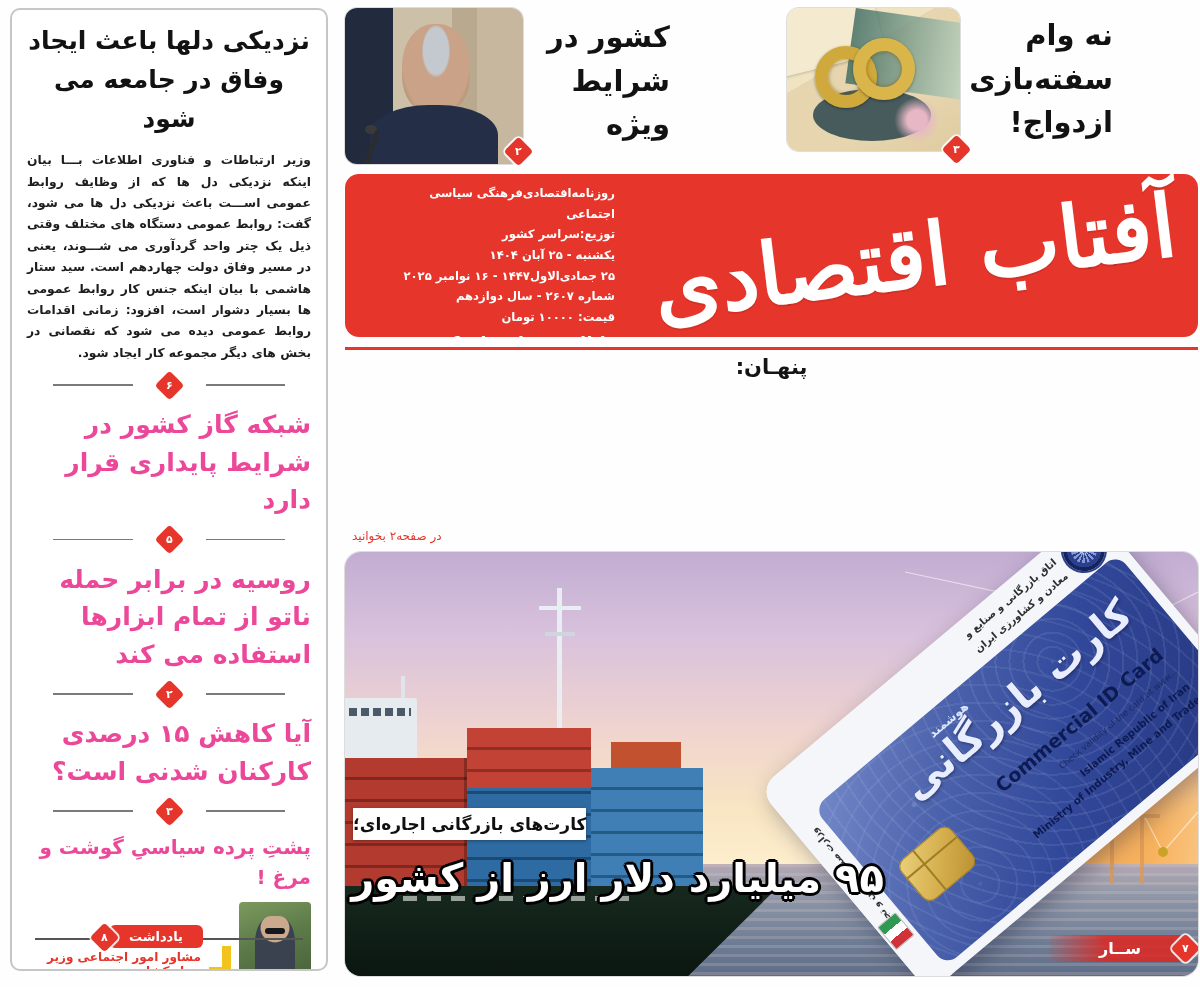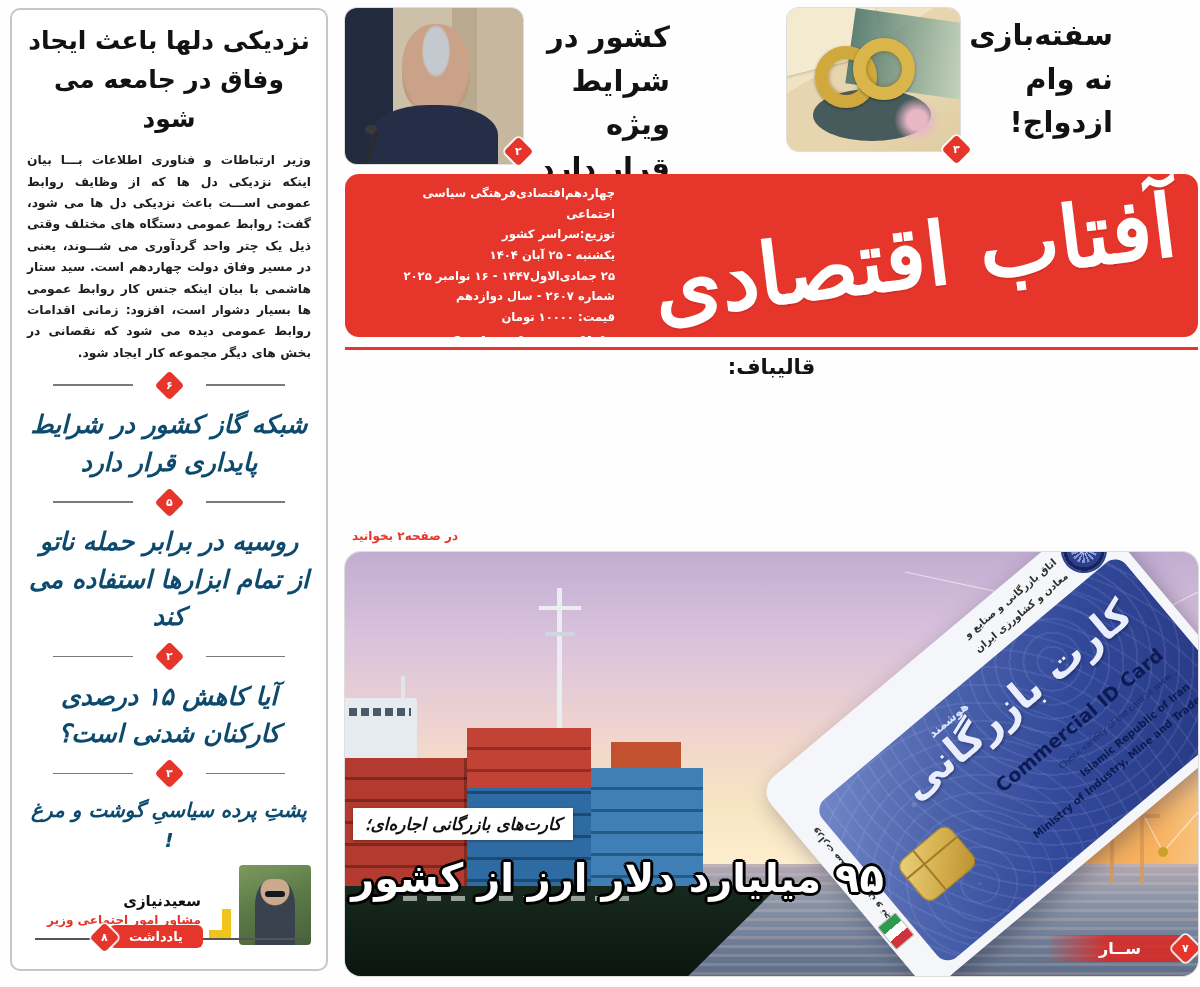--- a/index.html
+++ b/index.html
@@ -25,21 +25,21 @@
   .sidebar {
     position:absolute; left:10px; top:8px; width:318px; height:963px;
     border:2px solid #c6c6c6; border-radius:10px; background:#fff;
     padding:12px 15px 28px 15px; direction:rtl; overflow:hidden;
   }
   .lead-headline { font-size:25px; font-weight:800; color:#121212; text-align:center; line-height:1.55; margin-bottom:12px; }
   .body-text { font-size:12.3px; font-weight:600; color:#1d1d1d; text-align:justify; line-height:1.74; }
   .sb-divider { position:relative; height:30px; margin:6px 0; display:flex; align-items:center; }
   .sb-divider .line { flex:1; height:1.5px; background:#7a7a7a; margin:0 26px; }
   .sb-divider .diamond { position:static; transform:rotate(45deg); }
-  .sb-headline { font-size:25px; font-weight:800; color:#0c4a6e; text-align:center; line-height:1.5; margin:2px 0;font-style:italic; }
+  .sb-headline { font-size:25px; font-weight:800; color:#ec4899; line-height:1.5; margin:2px 0; }
   .sb-headline.small { font-size:20px; }
   .author { display:flex; flex-direction:row; align-items:flex-end; justify-content:flex-start; gap:8px; margin:10px 0 8px; }
   .author-photo {
     width:72px; height:80px; border-radius:4px; flex:none; position:relative; overflow:hidden;
     background:linear-gradient(160deg,#7c9a5e 0%, #5d7b49 45%, #47603a 100%);
   }
   .author-photo .fig { position:absolute; left:16px; top:14px; width:40px; height:66px;
     background:radial-gradient(circle at 50% 18%, #caa98c 0 24%, #3a4250 26%); border-radius:40% 40% 0 0; }
   .author-photo .glasses { position:absolute; left:26px; top:26px; width:20px; height:6px; background:#15181d; border-radius:3px; }
   .author-meta { display:flex; flex-direction:column; align-items:flex-start; gap:3px; padding-bottom:4px; }
@@ -94,21 +94,21 @@
   .mast-title { position:absolute; left:282px; top:-8px; width:575px; height:180px;
     display:flex; align-items:center; justify-content:center;
     transform:rotate(-7deg); color:#ffffff; font-family:"DejaVu Serif","Liberation Serif",serif;
     font-size:86px; font-weight:bold; direction:rtl; white-space:nowrap; text-shadow:0 2px 0 rgba(0,0,0,.08); }
   .redline { left:345px; top:347px; width:853px; height:3px; background:#e6352b; }
 
   
   .kicker { left:345px; top:355px; width:853px; text-align:center; font-size:21px; font-weight:800; color:#141414; direction:rtl; }
   .main-headline { left:345px; top:381px; width:853px; text-align:center; direction:rtl; color:#0e0e0e; }
   .main-headline .l { font-size:55px; font-weight:900; line-height:72px; letter-spacing:-1px; }
-  .read-more { left:352px; top:529px; color:#e6352b; font-size:12px; font-weight:700; direction:rtl; }
+  .read-more { left:352px; top:529px; color:#e6352b; font-size:12px; font-weight:400; direction:rtl; }
 
   
   .main-photo { left:345px; top:552px; width:853px; height:424px; border-radius:16px; overflow:hidden;
     box-shadow:0 0 0 1px #ddd; }
   .sky { position:absolute; inset:0;
     background:linear-gradient(180deg,#c2add2 0%, #d9c2dc 20%, #efd4cf 42%, #f8e5c2 60%, #fdeecd 74%, #f7e3c0 100%); }
   .glow { position:absolute; right:-40px; top:150px; width:420px; height:260px;
     background:radial-gradient(circle at 70% 55%, rgba(247,167,74,.85) 0 12%, rgba(247,167,74,0) 62%); }
   .sea { position:absolute; left:0; right:0; bottom:0; height:112px;
     background:linear-gradient(180deg,#b3a9b4 0%, #8d96a8 30%, #6e7d96 70%, #5f6e88 100%); }
@@ -172,21 +172,21 @@
   .chip:before { content:""; position:absolute; left:0; right:0; top:17px; height:1.5px; background:#9e7d28; }
   .chip:after { content:""; position:absolute; left:22px; top:0; bottom:0; width:1.5px; background:#9e7d28; }
   .side-band { position:absolute; left:0; top:0px; bottom:0; width:30px; border-radius:20px 0 0 20px; background:#f4f6fa;
     display:flex; align-items:center; justify-content:center; }
   .side-band span { writing-mode:vertical-rl; transform:rotate(180deg); font-size:9.5px; font-weight:700; color:#333; direction:rtl; }
   .flag { position:absolute; left:2px; top:182px; width:24px; height:30px; border:1px solid #bbb; border-radius:2px;
     background:linear-gradient(180deg,#2e9950 0 33%, #ffffff 33% 66%, #cf3339 66% 100%); }
 
   
   .photo-label { position:absolute; left:8px; top:256px; background:#ffffff; color:#101010;
-    font-size:17px; font-weight:800; padding:6px 12px; direction:rtl; box-shadow:0 1px 3px rgba(0,0,0,.35);font-style:italic; }
+    font-size:17px; font-weight:800; padding:6px 0; direction:rtl; box-shadow:0 1px 3px rgba(0,0,0,.35); }
   .photo-headline { position:absolute; left:0; top:298px; width:545px; text-align:center; direction:rtl; color:#fff; }
   .photo-headline .l { font-size:40px; font-weight:900; line-height:56px;
     text-shadow:-2px -2px 0 #000, 2px -2px 0 #000, -2px 2px 0 #000, 2px 2px 0 #000,
                  0 -3px 0 #000, 0 3px 0 #000, -3px 0 0 #000, 3px 0 0 #000; }
   .ribbon { position:absolute; right:8px; bottom:14px; width:140px; height:27px; border-radius:3px;
     background:linear-gradient(90deg, rgba(226,60,50,.1) 0%, rgba(222,38,32,.85) 40%);
     display:flex; align-items:center; justify-content:center; color:#fff; font-size:16px; font-weight:800; letter-spacing:2px; }
   .ribbon .diamond { right:-6px; top:3px; }
 </style>
 </head>
@@ -259,58 +259,57 @@
 
   <div class="abs photo-man">
     <div class="head"></div>
     <div class="suit"></div>
     <div class="mic-head"></div>
     <div class="mic"></div>
   </div>
   <div class="abs teaser-head mid-head rtl">
     <div>کشور در</div>
     <div>شرایط ویژه</div>
-    <div>قرار دارد</div>
   </div>
   <div class="diamond" style="left:508px; top:141px;">
     <span>۲</span>
   </div>
 
   <div class="abs photo-rings">
     <div class="note1"></div>
     <div class="note2"></div>
     <div class="blob"></div>
     <div class="flower"></div>
     <div class="ring r1"></div>
     <div class="ring r2"></div>
   </div>
   <div class="abs teaser-head right-head rtl">
+    <div>نه وام</div>
     <div>سفته‌بازی</div>
-    <div>نه وام</div>
     <div>ازدواج!</div>
   </div>
   <div class="diamond" style="left:946px; top:139px;">
     <span>۳</span>
   </div>
 
   <div class="abs masthead">
     <div class="mast-info">
-      <div>چهاردهم‌اقتصادی‌فرهنگی سیاسی اجتماعی</div>
+      <div>روزنامه‌اقتصادی‌فرهنگی سیاسی اجتماعی</div>
       <div>توزیع:سراسر کشور</div>
       <div>یکشنبه - ۲۵ آبان ۱۴۰۴</div>
       <div>۲۵ جمادی‌الاول۱۴۴۷ - ۱۶ نوامبر ۲۰۲۵</div>
       <div>شماره ۲۶۰۷ - سال دوازدهم</div>
       <div>قیمت: ۱۰۰۰۰ تومان</div>
       <div class="mast-site">aftabeghtesadi.ir</div>
     </div>
     <div class="mast-title">آفتاب اقتصادی</div>
   </div>
   <div class="abs redline"></div>
 
-  <div class="abs kicker">قالیباف:</div>
+  <div class="abs kicker">پنهـان:</div>
   <div class="abs read-more">در صفحه۲ بخوانید</div>
 
   <div class="abs main-photo">
     <div class="sky"></div>
     <div class="glow"></div>
 
     <svg class="net" width="853" height="424" viewBox="0 0 853 424">
       <g stroke="rgba(255,255,255,0.55)" stroke-width="1.2" fill="none">
         <path d="M735 100 L748 166 L660 210 L735 100 Z"></path>
         <path d="M748 166 L818 300 M660 210 L596 292 M596 292 L554 402 M596 292 L390 388"></path>

